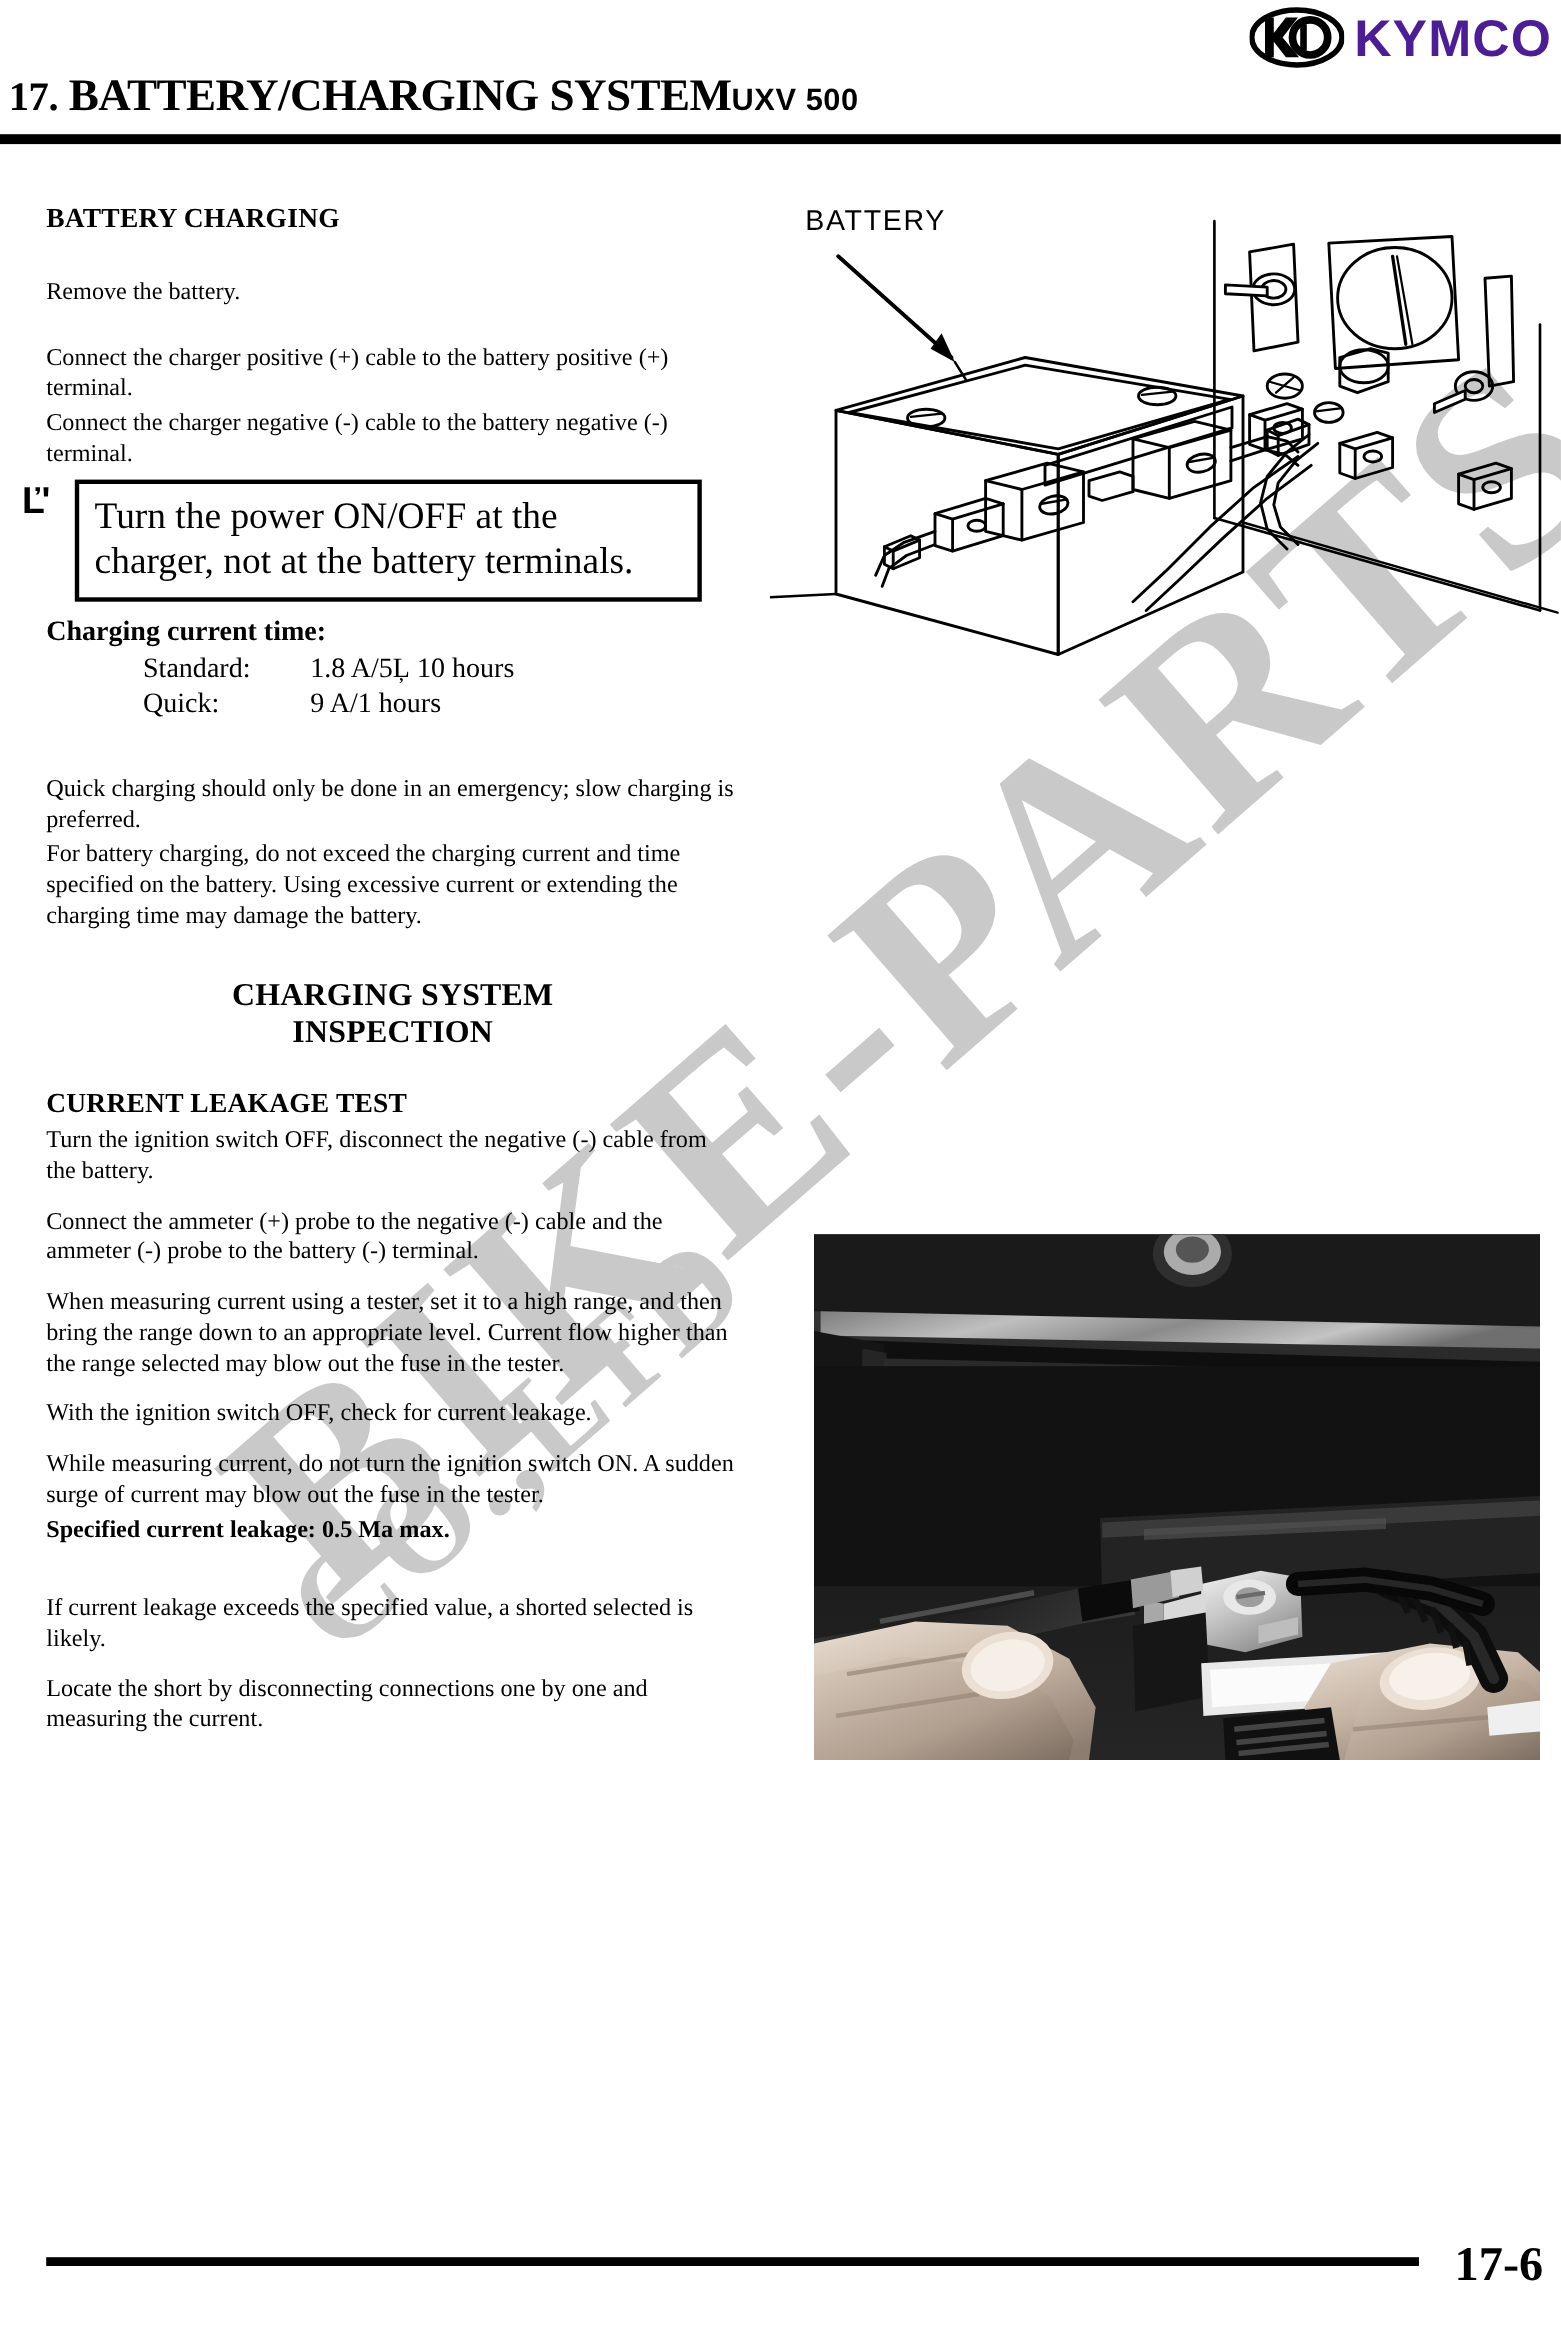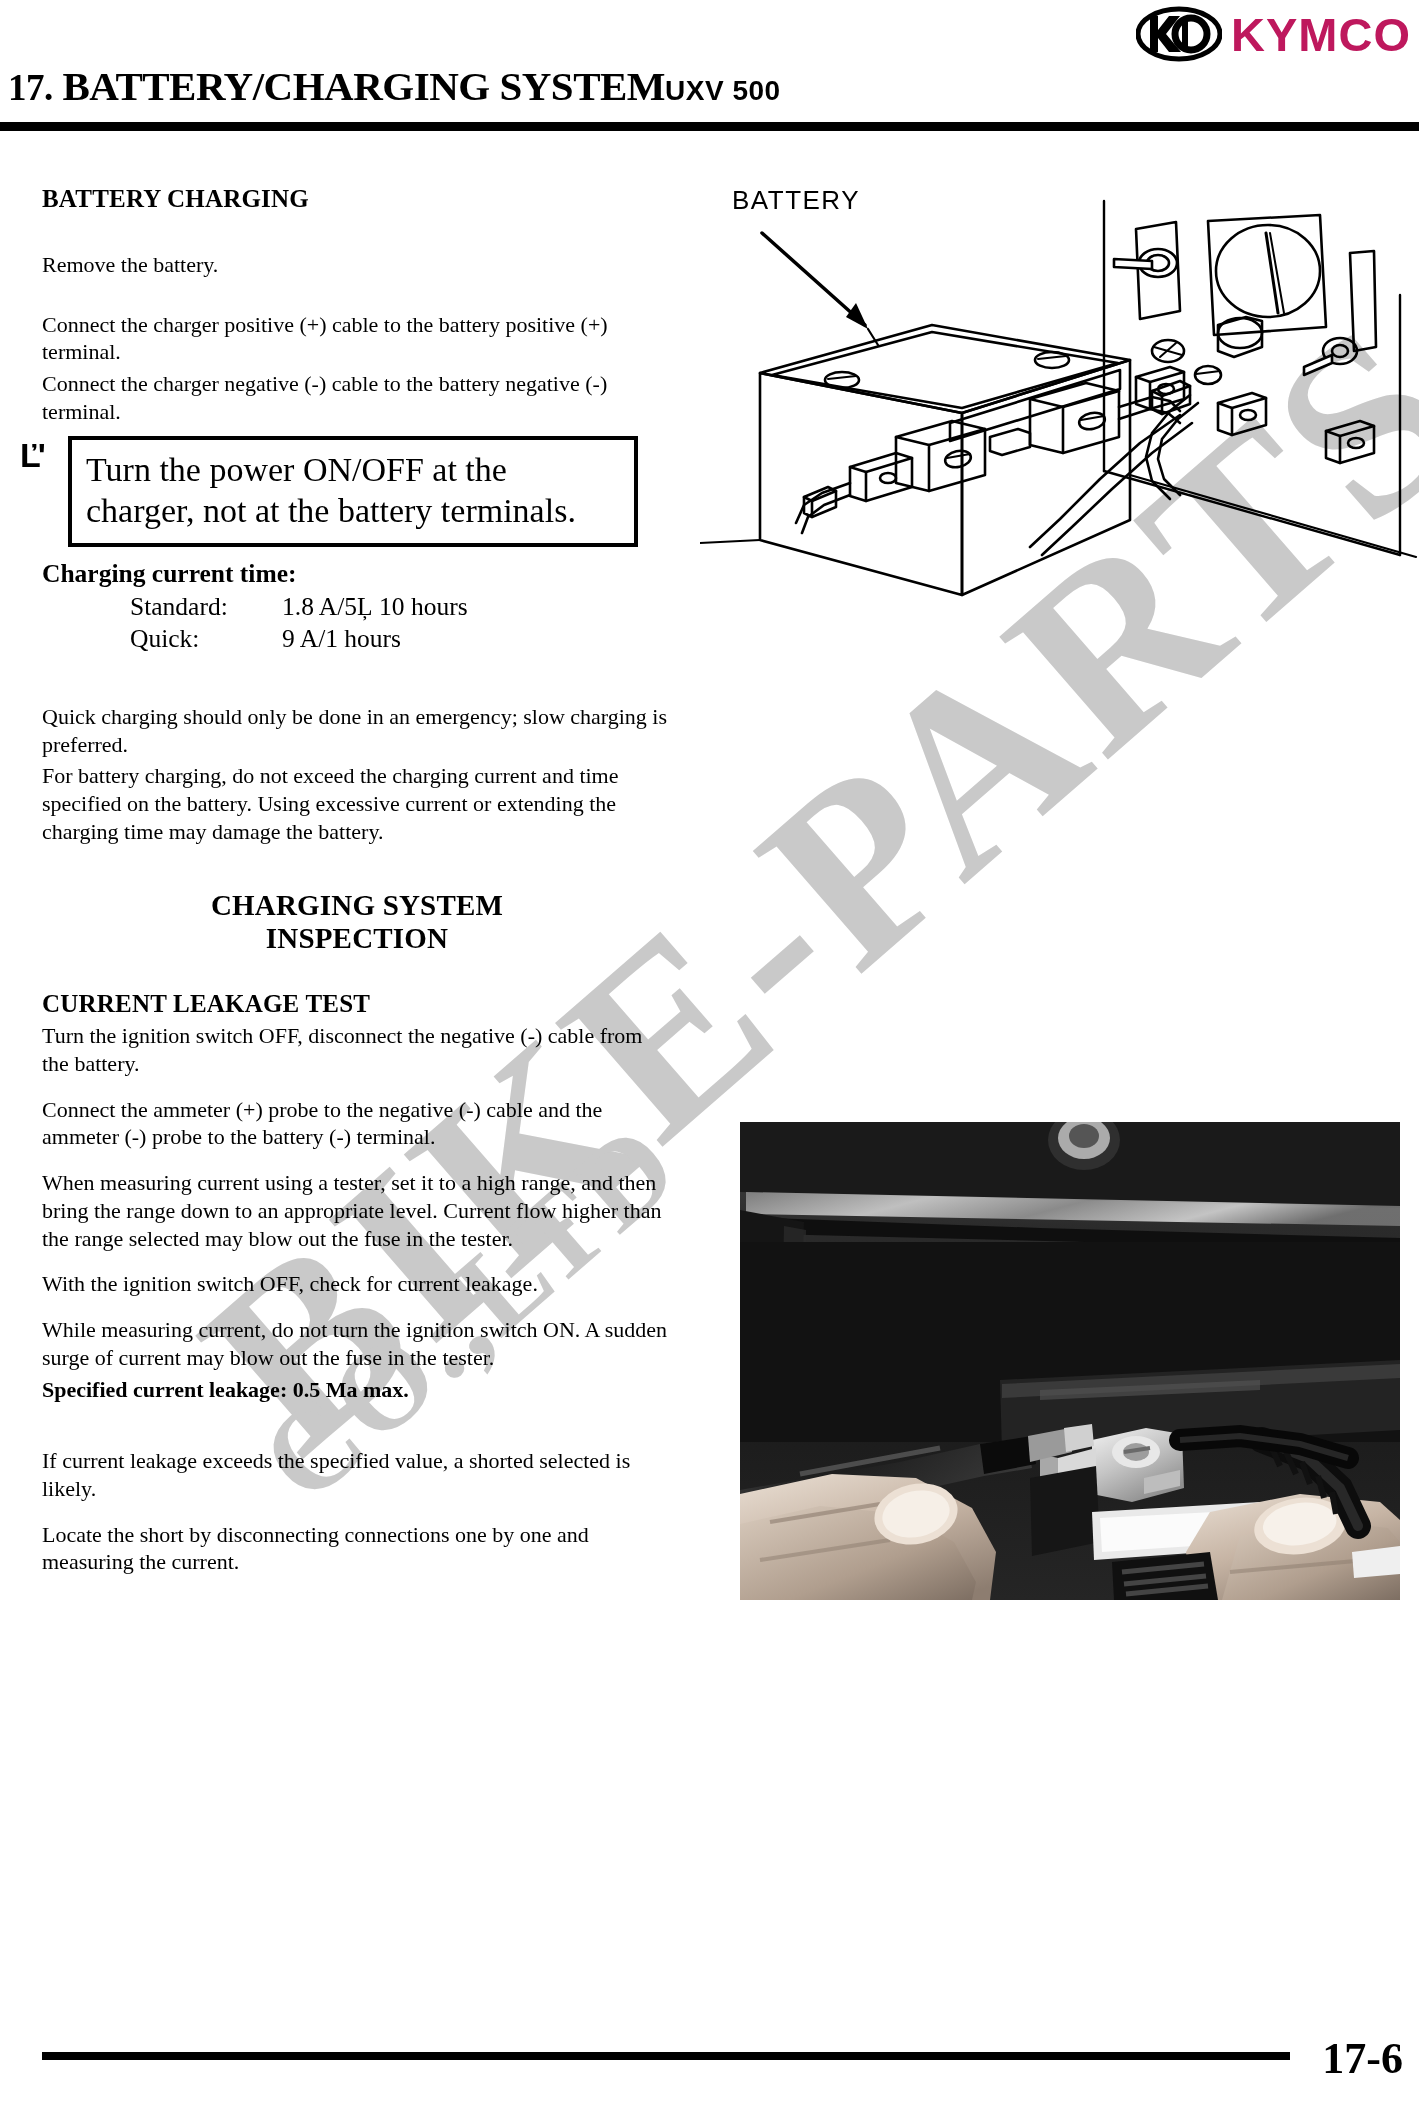--- a/index.html
+++ b/index.html
@@ -64,21 +64,21 @@
     align-items: center;
     gap: 9px;
   }
   #kymco-mark { display: block; }
   #kymco-wordmark {
     font-family: "Liberation Sans", "DejaVu Sans", sans-serif;
     font-weight: bold;
     font-size: 47px;
     letter-spacing: 1px;
     line-height: 1;
-    color: #be185d;
+    color: #4c1d95;
   }
   #chapter-title-row {
     position: absolute;
     left: 8px;
     top: 62px;
     width: 1403px;
     display: flex;
     align-items: baseline;
     justify-content: flex-start;
   }

